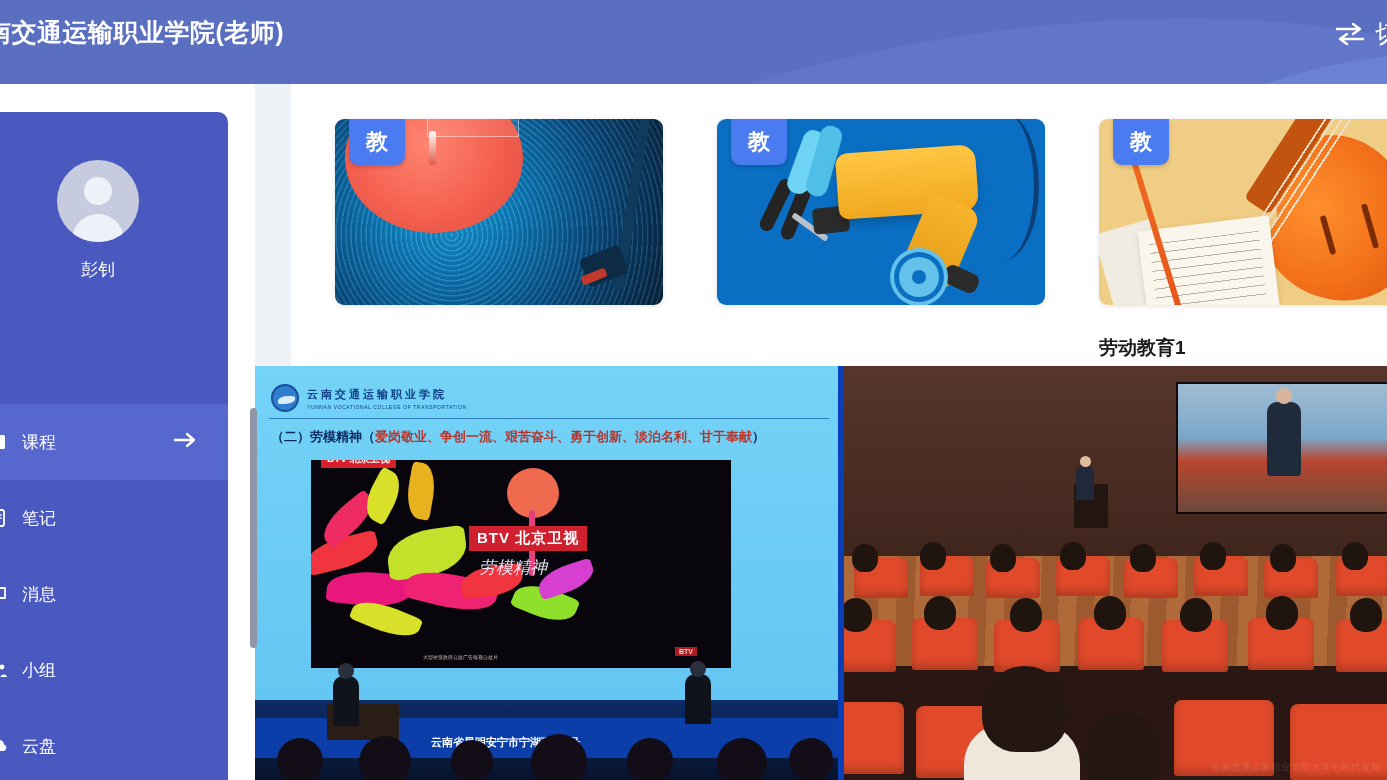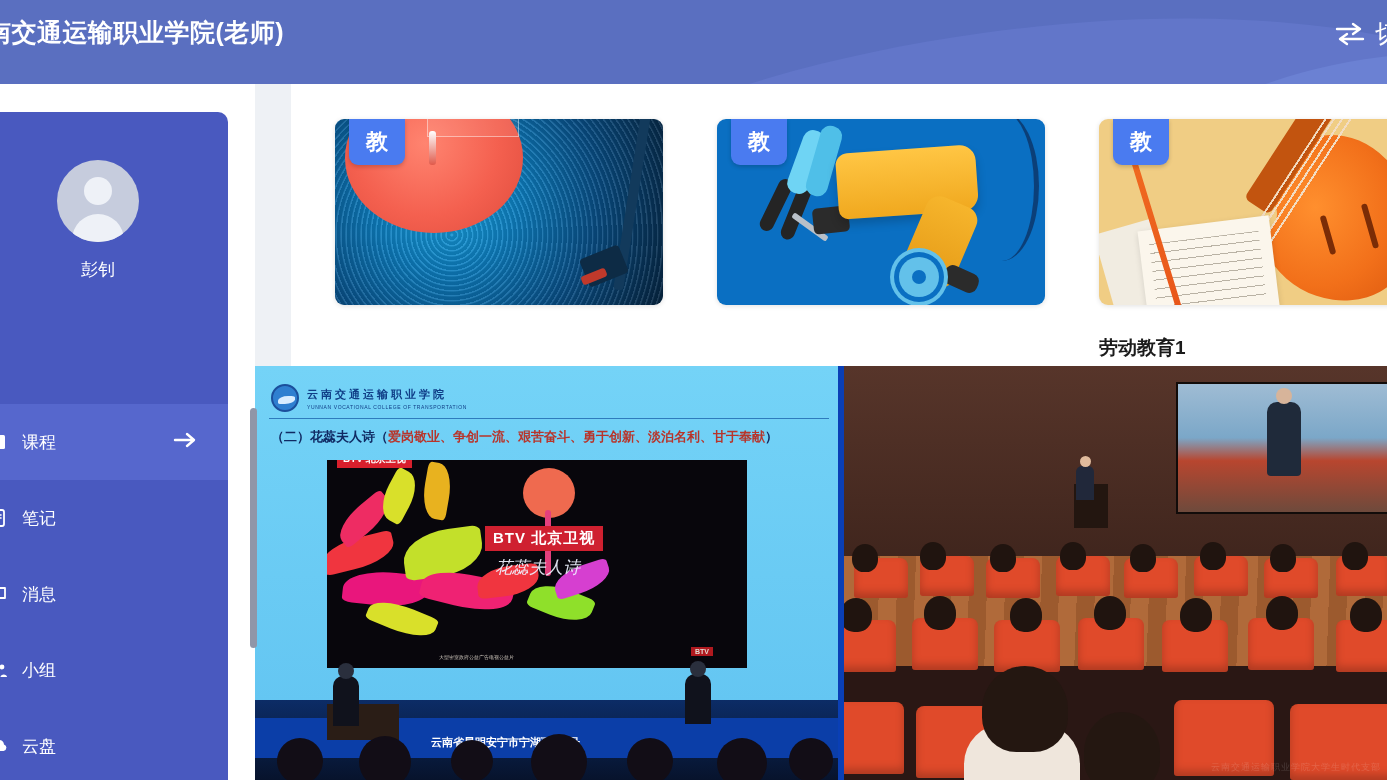--- a/index.html
+++ b/index.html
@@ -279,21 +279,21 @@
   .slide-en{ font-size:5px; color:#0f3d86; letter-spacing:.6px; margin-top:2px; }
   .slide-rule{
     position:absolute; left:14px; top:52px; width:560px; height:1px; background:#2e7bbd;
   }
   .slide-heading{
     position:absolute; left:16px; top:62px; font-size:13px; font-weight:bold;
     color:#102a63; white-space:nowrap;
   }
   .slide-heading .hl{ color:#b8342a; }
   .btv-outer{
-    position:absolute; left:72px; top:94px; width:420px; height:208px;
+    position:absolute; left:56px; top:94px; width:420px; height:208px;
     background:#08060c; overflow:hidden;
   }
   .btv-lotus{
     position:absolute; left:-10px; top:10px; width:300px; height:190px;
   }
   .petal{ position:absolute; border-radius:60% 12% 60% 12%; }
   .btv-tag{
     position:absolute; left:158px; top:66px; padding:3px 8px;
     background:#cf2030; color:#fff; font-size:15px; font-weight:bold;
     letter-spacing:1px; white-space:nowrap;
@@ -548,42 +548,42 @@
         <div class="slide">
           <div class="slide-logo-row">
             <div class="slide-logo"></div>
             <div>
               <div class="slide-cn">云南交通运输职业学院</div>
               <div class="slide-en">YUNNAN VOCATIONAL COLLEGE OF TRANSPORTATION</div>
             </div>
           </div>
           <div class="slide-rule"></div>
           <div class="slide-heading">
-            <span>（二）花蕊夫人诗（</span><span class="hl">爱岗敬业、争创一流、艰苦奋斗、勇于创新、淡泊名利、甘于奉献</span><span>）</span>
+            <span>（二）劳模精神（</span><span class="hl">爱岗敬业、争创一流、艰苦奋斗、勇于创新、淡泊名利、甘于奉献</span><span>）</span>
           </div>
 
           <div class="btv-outer">
             <div class="btv-lotus">
               <div class="petal" style="left:4px;  top:68px;  width:74px; height:30px; background:#f0353f; transform:rotate(-14deg);"></div>
               <div class="petal" style="left:16px; top:36px;  width:62px; height:26px; background:#ee2c63; transform:rotate(-40deg);"></div>
               <div class="petal" style="left:56px; top:12px;  width:52px; height:28px; background:#d9e02a; transform:rotate(-62deg);"></div>
               <div class="petal" style="left:92px; top:8px;   width:56px; height:26px; background:#e8b21f; transform:rotate(-80deg);"></div>
               <div class="petal" style="left:26px; top:102px; width:86px; height:34px; background:#e9167c; transform:rotate(6deg);"></div>
               <div class="petal" style="left:86px; top:60px;  width:80px; height:46px; background:#c3e02a; transform:rotate(-8deg);"></div>
               <div class="petal" style="left:104px;top:104px; width:92px; height:34px; background:#ef2273; transform:rotate(14deg);"></div>
               <div class="petal" style="left:50px; top:136px; width:70px; height:26px; background:#d9e02a; transform:rotate(22deg);"></div>
               <div class="petal" style="left:160px;top:96px;  width:62px; height:30px; background:#f0353f; transform:rotate(-6deg);"></div>
               <div class="petal" style="left:206px;top:-2px;  width:52px; height:50px; border-radius:50%; background:#ef6a4f;"></div>
               <div class="petal" style="left:228px;top:40px;  width:6px;  height:66px; border-radius:3px; background:#e4407e;"></div>
               <div class="petal" style="left:212px;top:118px; width:64px; height:30px; background:#8fe02a; transform:rotate(22deg);"></div>
               <div class="petal" style="left:236px;top:96px;  width:58px; height:26px; background:#d63fd0; transform:rotate(-18deg);"></div>
             </div>
             <div class="btv-ribbon">BTV 北京卫视</div>
             <div class="btv-tag">BTV 北京卫视</div>
-            <div class="btv-sub">花蕊夫人诗</div>
+            <div class="btv-sub">劳模精神</div>
             <div class="btv-small">大型密室政府公益广告电视公益片</div>
             <div class="btv-corner">BTV</div>
           </div>
         </div>
 
         <div class="hall-floor"></div>
         <div class="podium-band"></div>
         <div class="podium-addr">云南省昆明安宁市宁湖西路8号</div>
         <div class="lectern"></div>
         <div class="speaker" style="left:78px; bottom:54px;"></div>

